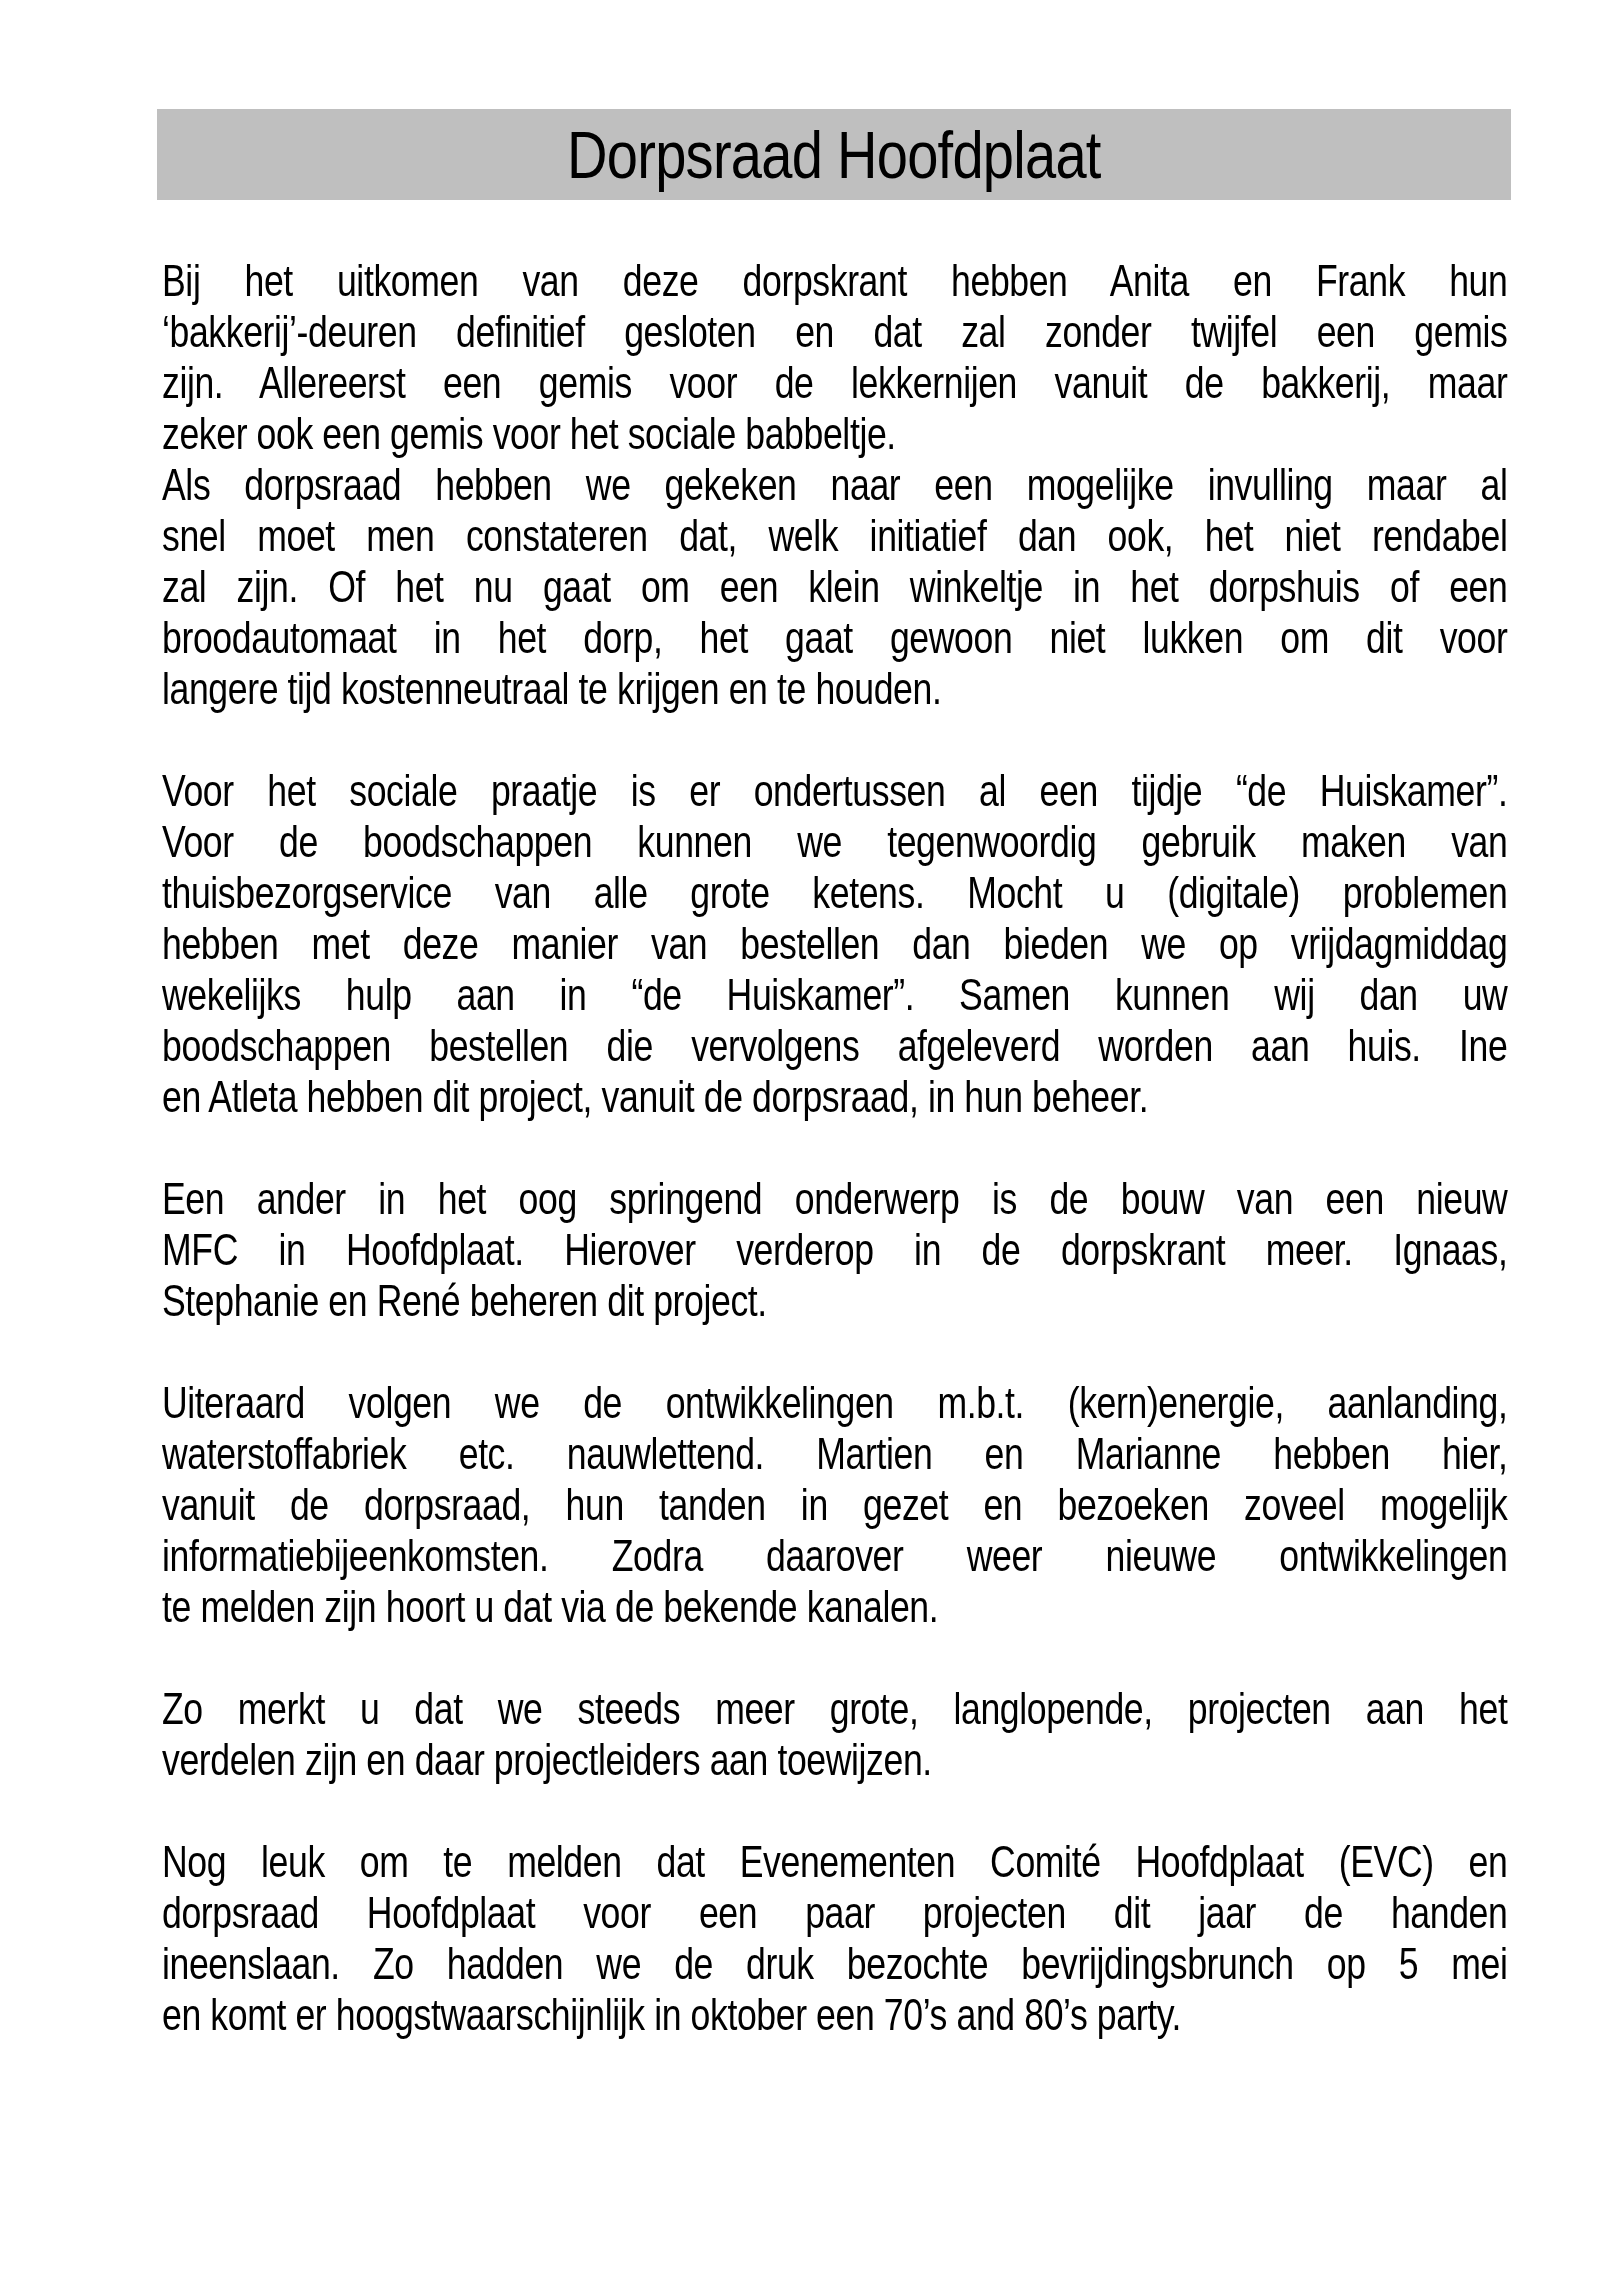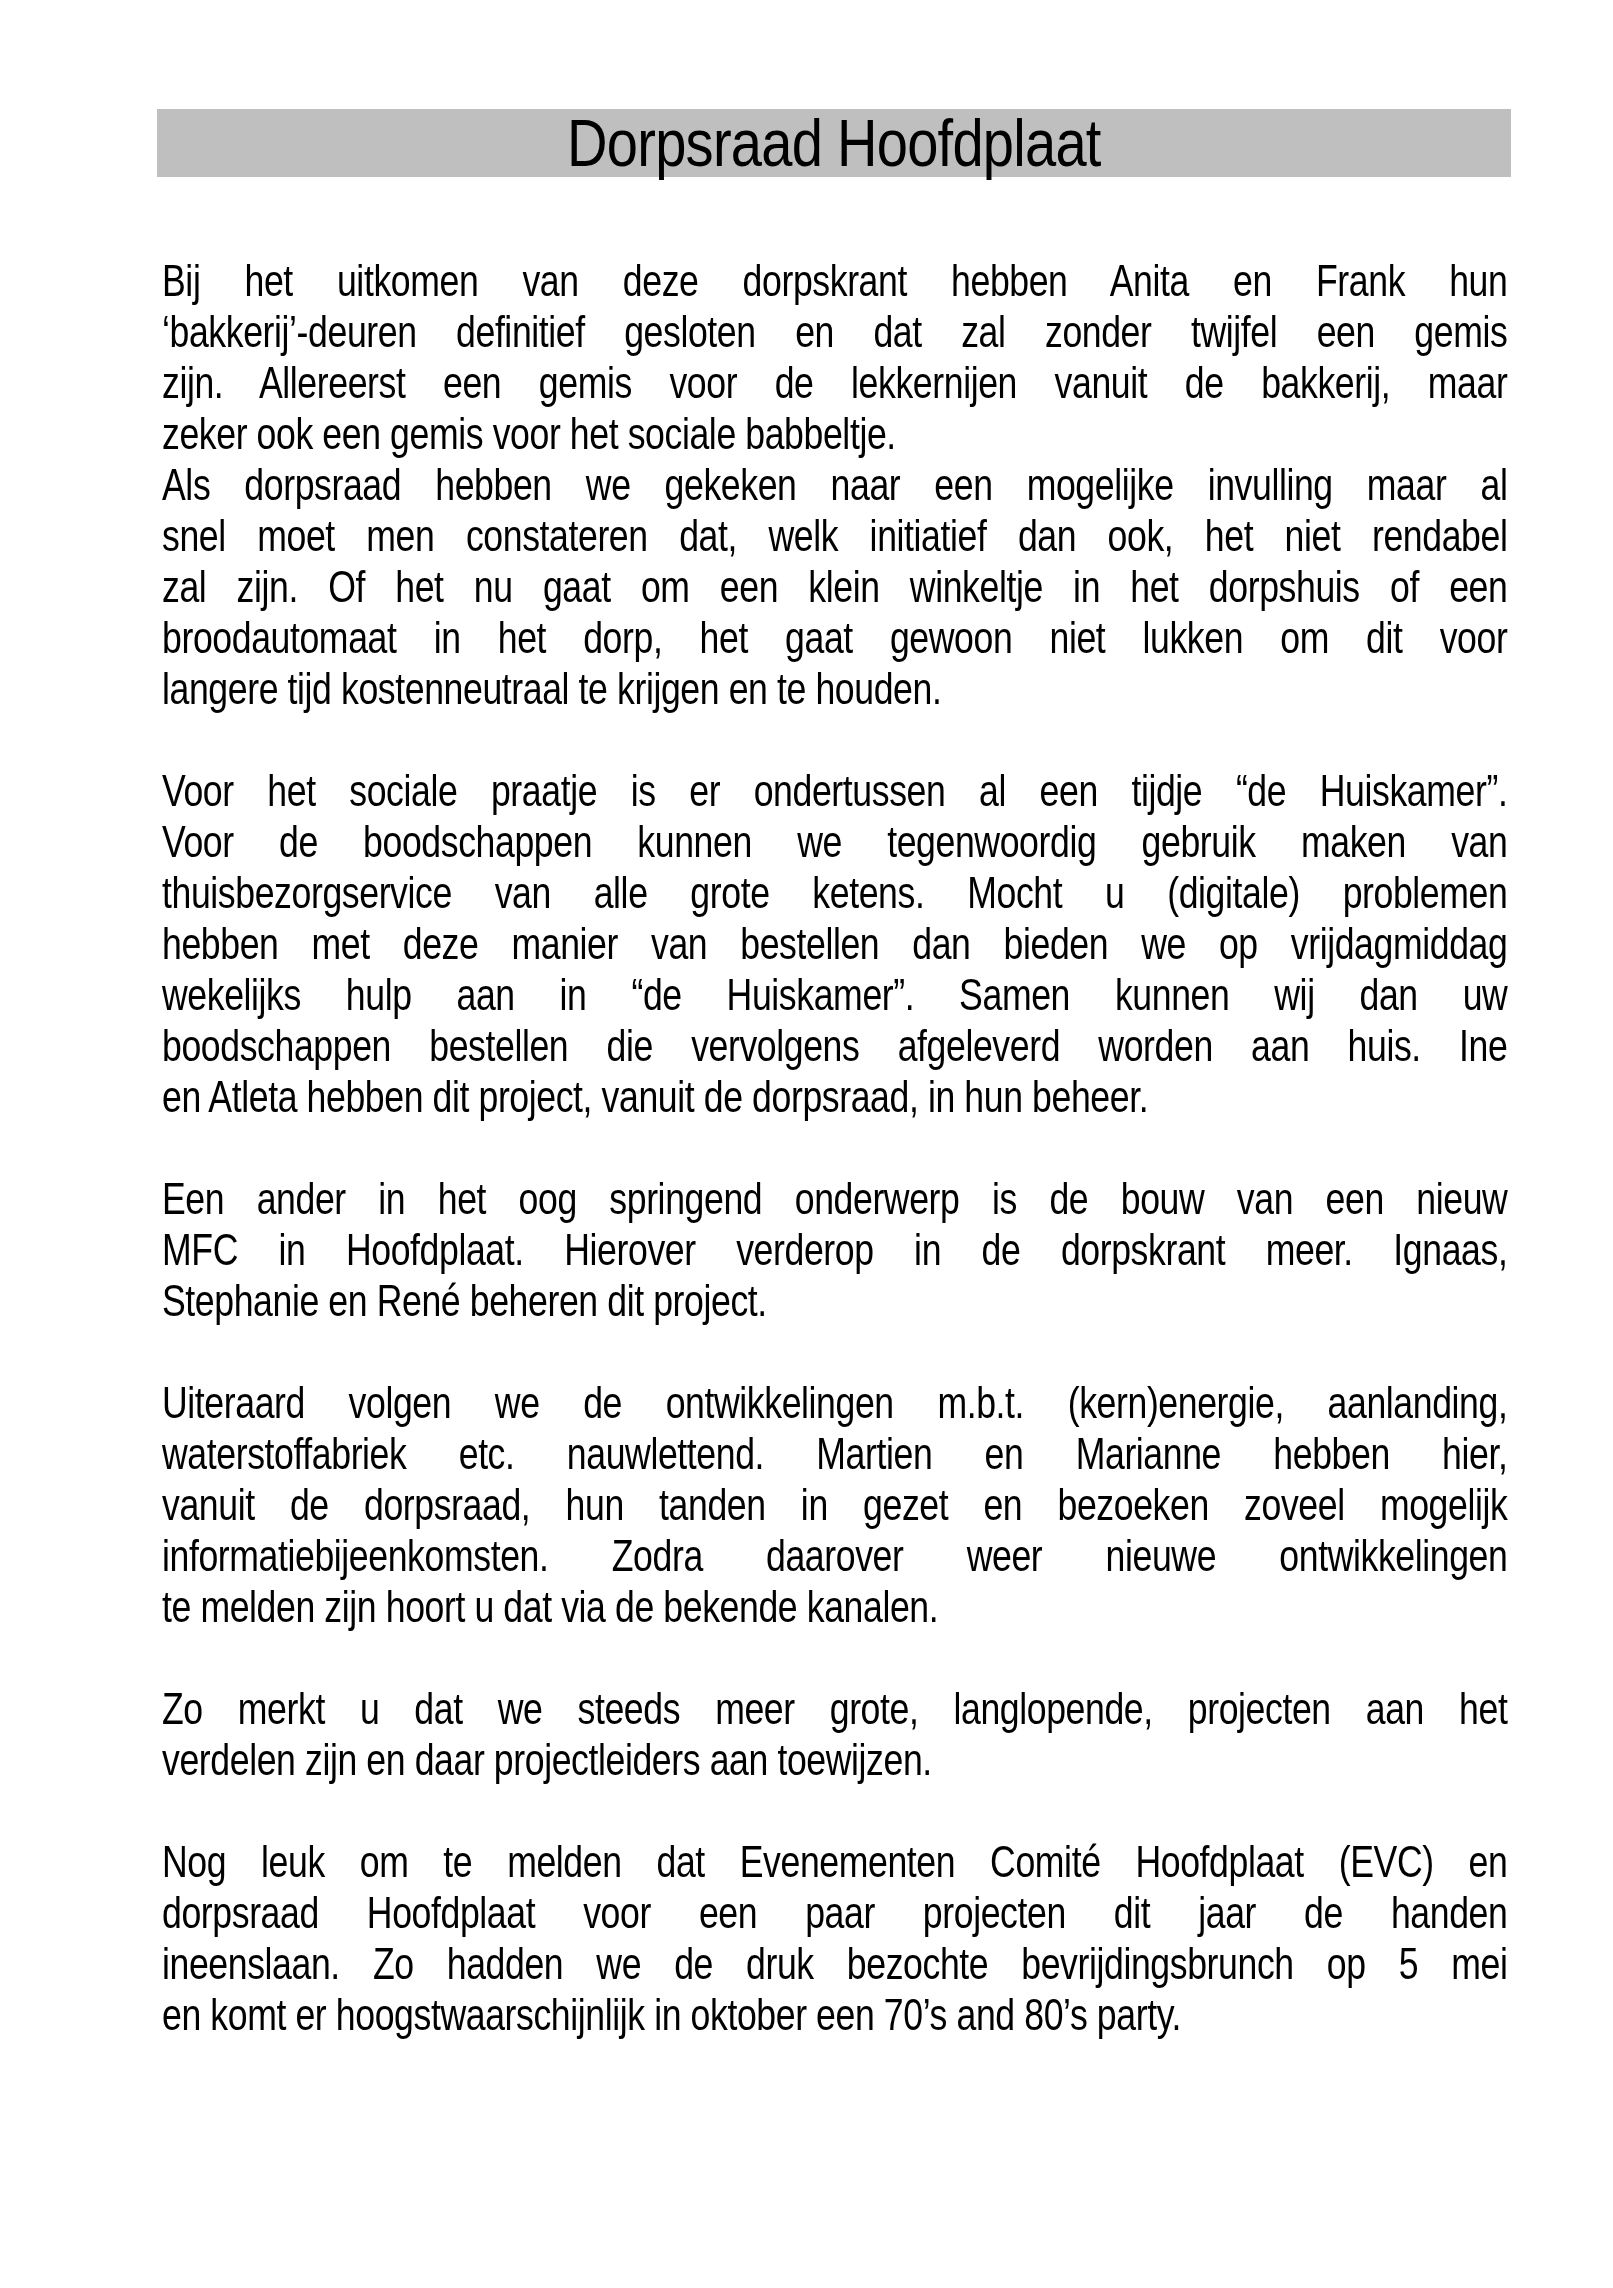--- a/index.html
+++ b/index.html
@@ -14,21 +14,21 @@
     background: #ffffff;
     font-family: "Liberation Sans", "DejaVu Sans", sans-serif;
     color: #000000;
     overflow: hidden;
   }
   .banner {
     position: absolute;
     left: 157px;
     top: 109px;
     width: 1354px;
-    height: 68px;
+    height: 91px;
     background: #bfbfbf;
     display: flex;
     align-items: center;
     justify-content: center;
   }
   .title {
     font-size: 66px;
     font-weight: 400;
     line-height: 1;
     white-space: nowrap;

